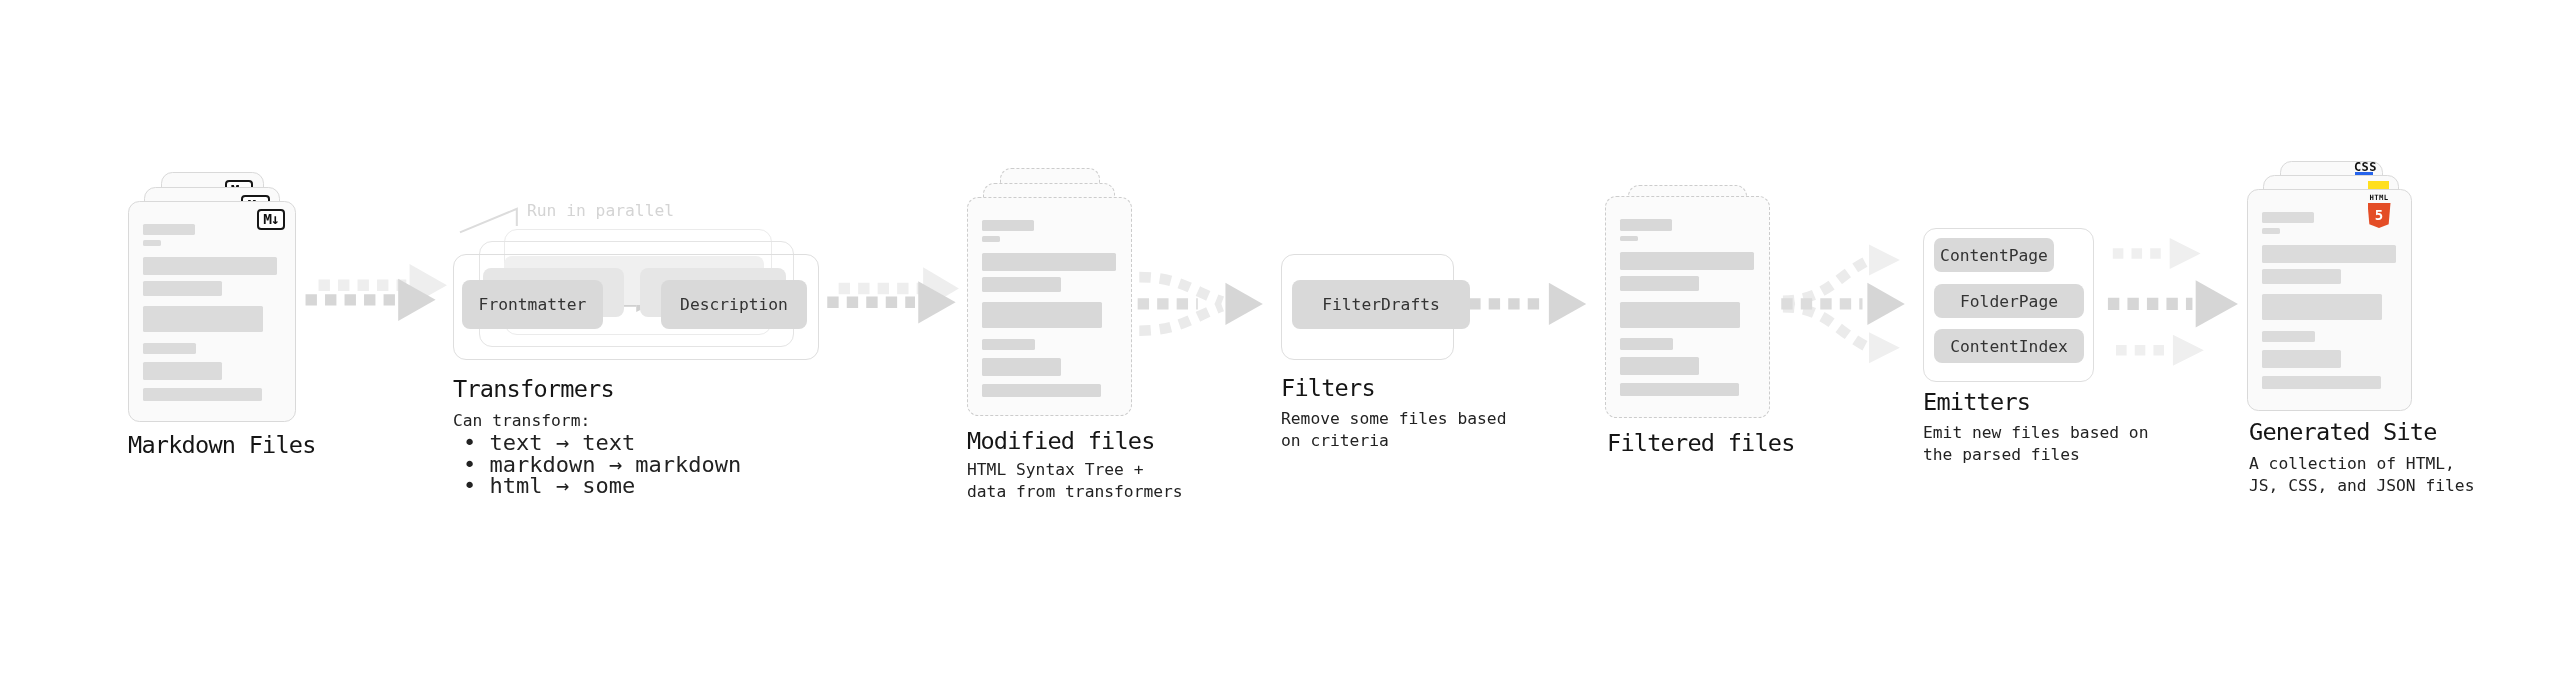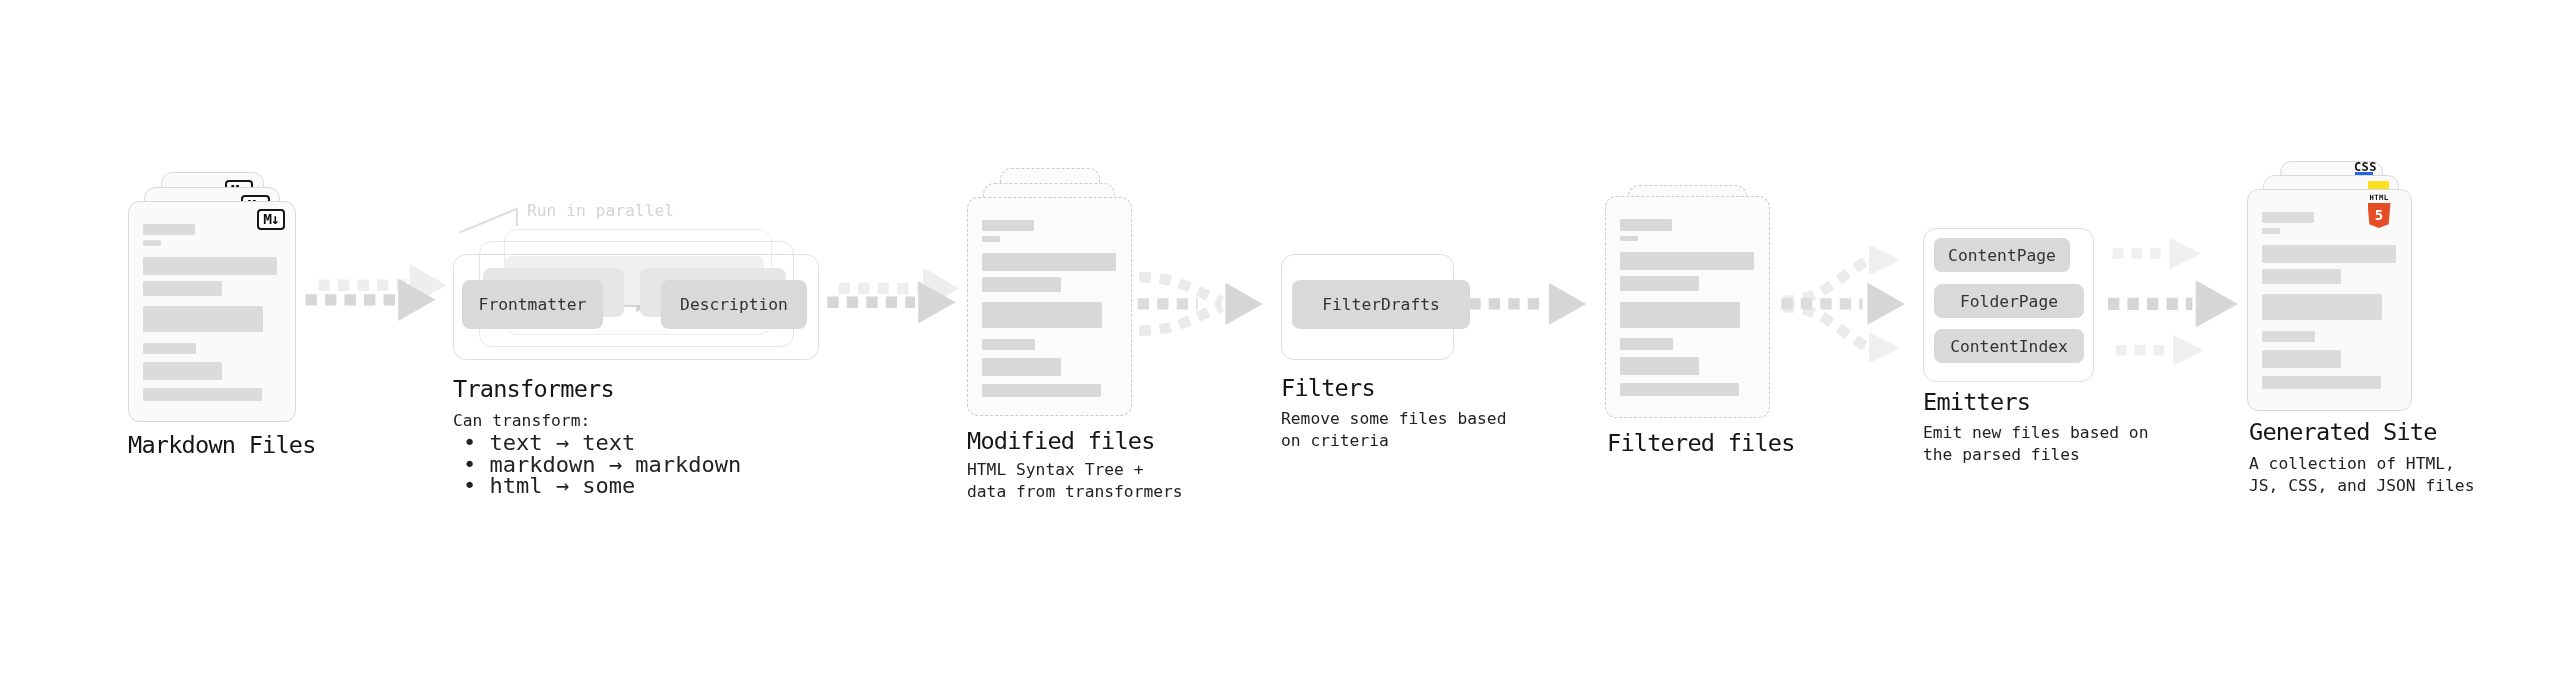--- a/index.html
+++ b/index.html
@@ -210,21 +210,21 @@
         <div class="bar b5"></div>
           <div class="bar b6"></div>
           <div class="bar b7"></div>
           <div class="bar b8"></div>
       </div>
     </div>
   </div>
   <div class="heading" style="left:1607px;top:429px;">Filtered files</div>
 
   <div class="frame filled" style="left:1923px;top:228px;width:171px;height:154px;"></div>
-  <div class="chip" style="left:1934px;top:238px;width:136px;height:34px;border-radius:7px;">ContentPage</div>
+  <div class="chip" style="left:1934px;top:238px;width:120px;height:34px;border-radius:7px;">ContentPage</div>
   <div class="chip" style="left:1934px;top:284px;width:150px;height:34px;">FolderPage</div>
   <div class="chip" style="left:1934px;top:329px;width:150px;height:34px;">ContentIndex</div>
   <div class="heading" style="left:1923px;top:388px;">Emitters</div>
   <div class="desc" style="left:1923px;top:422px;">Emit new files based on
 the parsed files</div>
 
   <div class="doc-stack" style="left:2247px;top:161px;width:165px;height:252px;">
     <div class="doc" style="left:32.5px;top:0;width:103px;height:222px;">
       <div class="css-badge">
         <div class="css-word">CSS</div>

